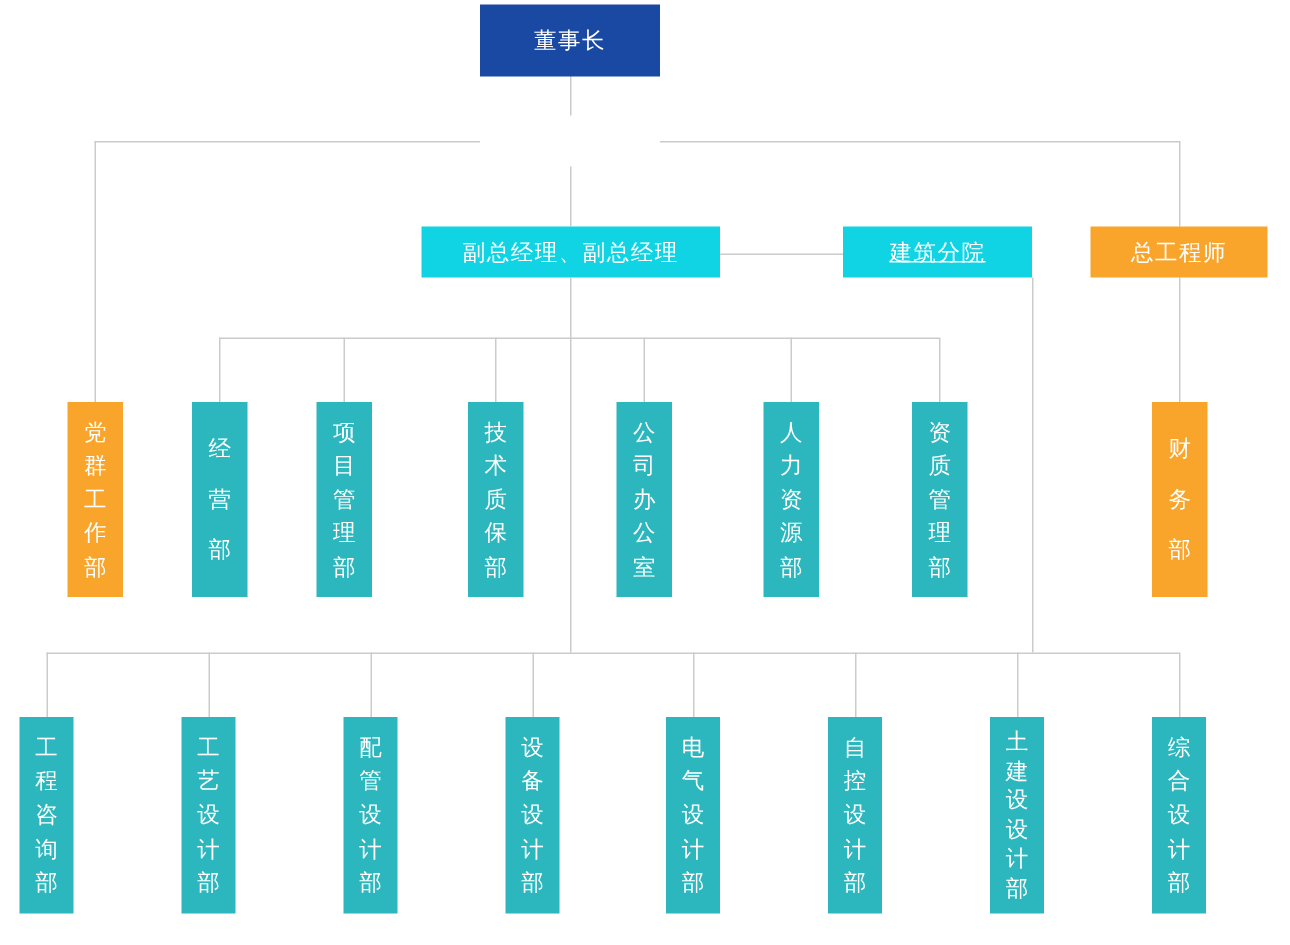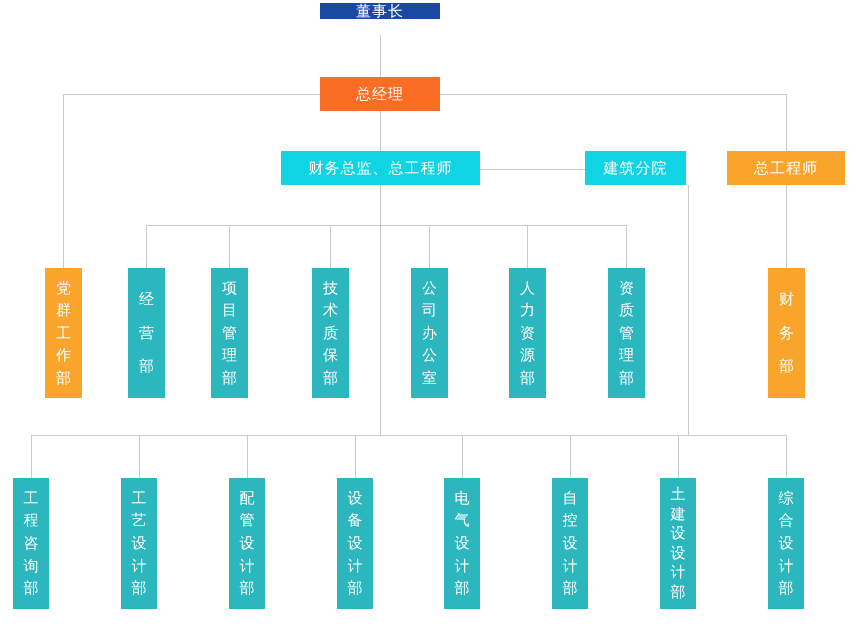--- a/index.html
+++ b/index.html
@@ -53,32 +53,29 @@
   <div class="line h" style="left:31px;top:435px;width:755px;"></div>
   <div class="line v" style="left:31px;top:435px;height:43px;"></div>
   <div class="line v" style="left:139px;top:435px;height:43px;"></div>
   <div class="line v" style="left:247px;top:435px;height:43px;"></div>
   <div class="line v" style="left:355px;top:435px;height:43px;"></div>
   <div class="line v" style="left:462px;top:435px;height:43px;"></div>
   <div class="line v" style="left:570px;top:435px;height:43px;"></div>
   <div class="line v" style="left:678px;top:435px;height:43px;"></div>
   <div class="line v" style="left:786px;top:435px;height:43px;"></div>
 
-  <div class="box hbox bg-blue" style="left:320px;top:3px;width:120px;height:16px;text-align:right;">
+  <div class="box hbox bg-blue" style="left:320px;top:3px;width:120px;height:48px;text-align:right;">
     <span>董事长</span>
   </div>
 
-  <div class="box hbox bg-orange" style="left:320px;top:77px;width:120px;height:34px;">
-    <span>总经理</span>
-  </div>
 
   <div class="box hbox bg-cyan" style="left:281px;top:151px;width:199px;height:34px;">
-    <span>财务总监、总工程师</span>
+    <span>副总经理、副总经理</span>
   </div>
-  <div class="box hbox bg-cyan" style="left:585px;top:151px;width:101px;height:34px;">
+  <div class="box hbox bg-cyan" style="left:562px;top:151px;width:126px;height:34px;text-decoration:underline;">
     <span>建筑分院</span>
   </div>
   <div class="box hbox bg-amber" style="left:727px;top:151px;width:118px;height:34px;">
     <span>总工程师</span>
   </div>
 
   <div class="box vbox bg-amber" style="left:45px;top:268px;width:37px;height:130px;">
       <span>党</span>
       <span>群</span>
       <span>工</span>

